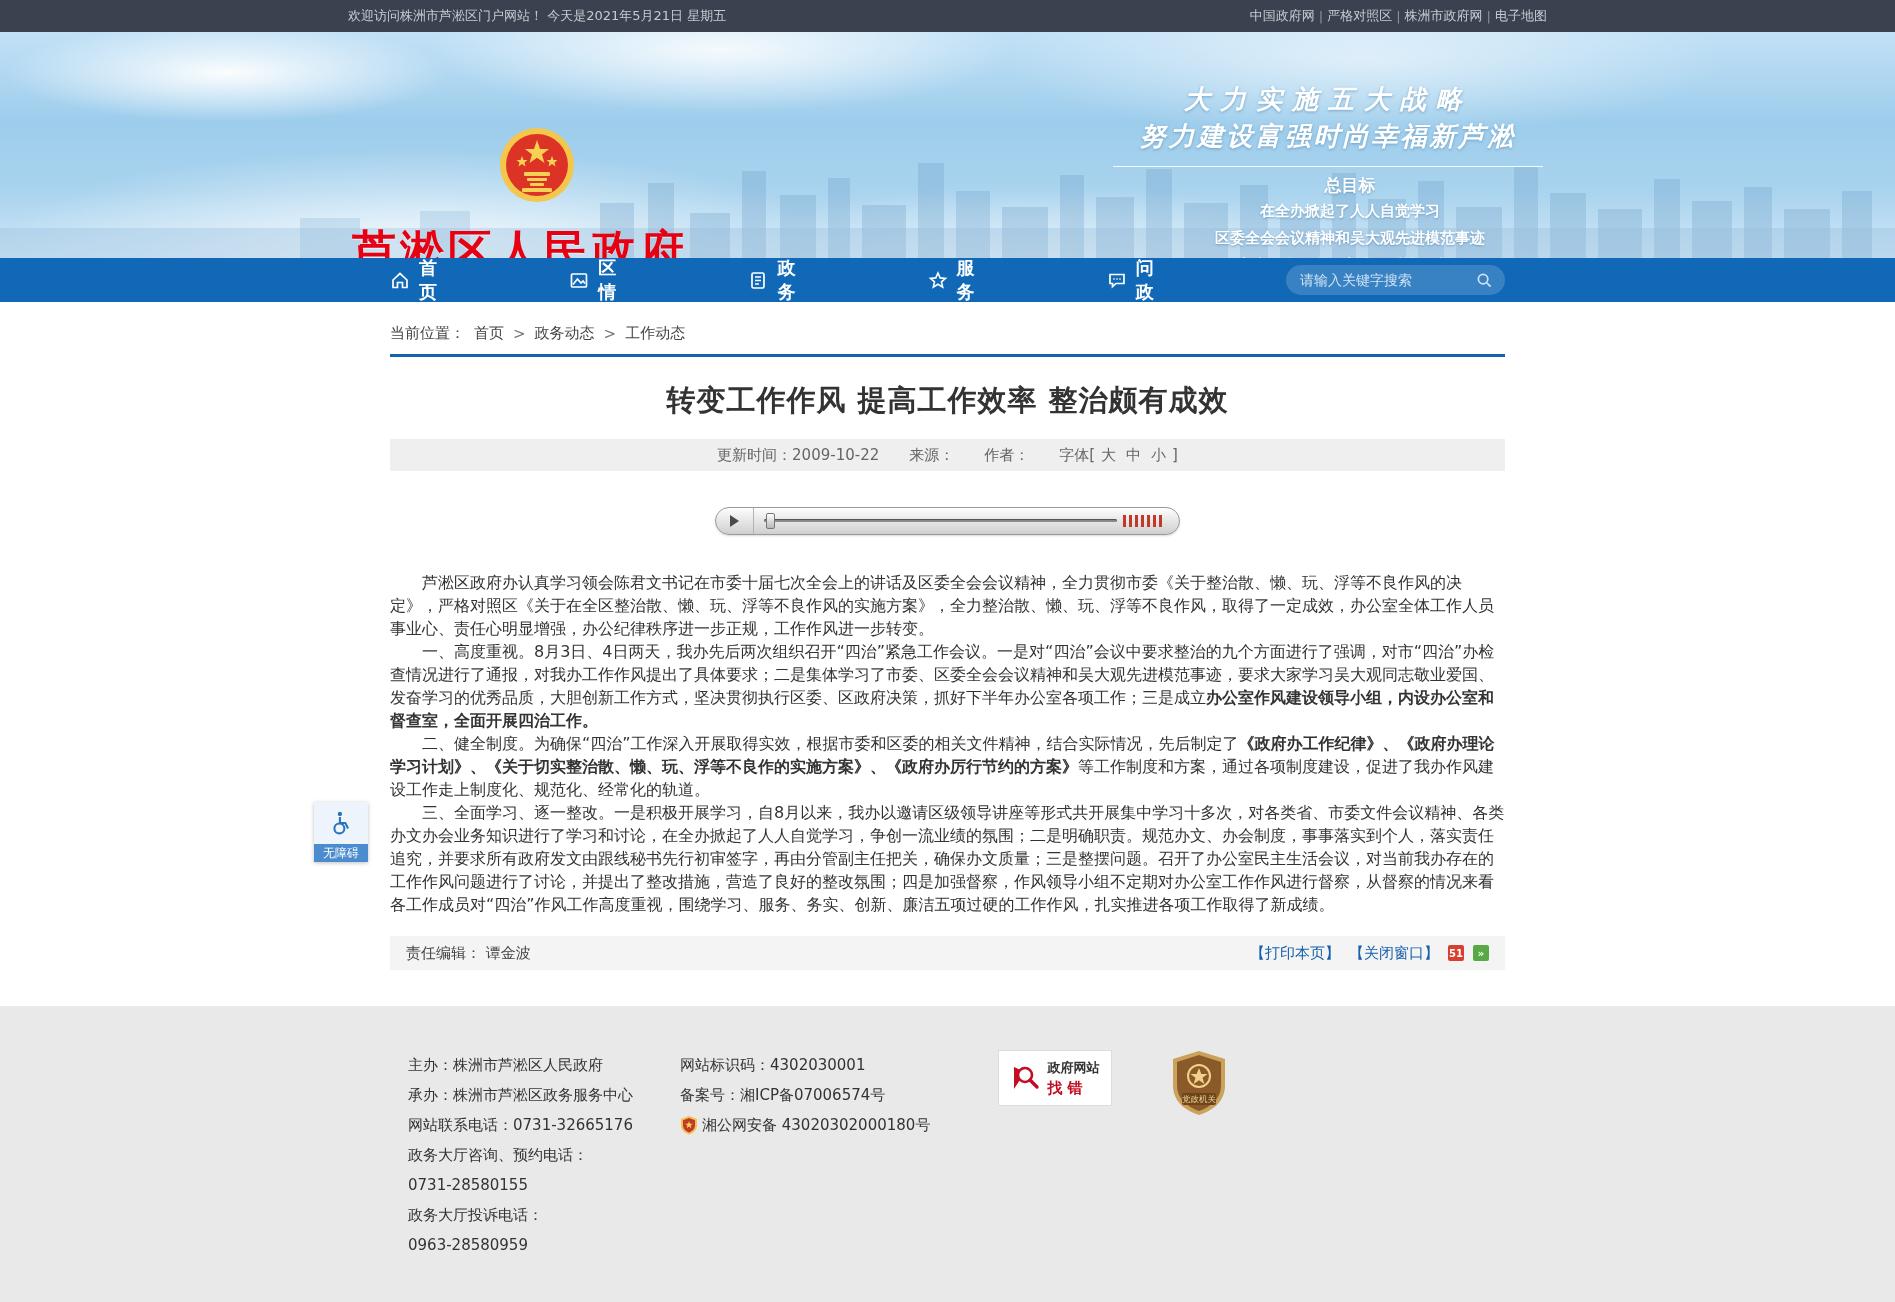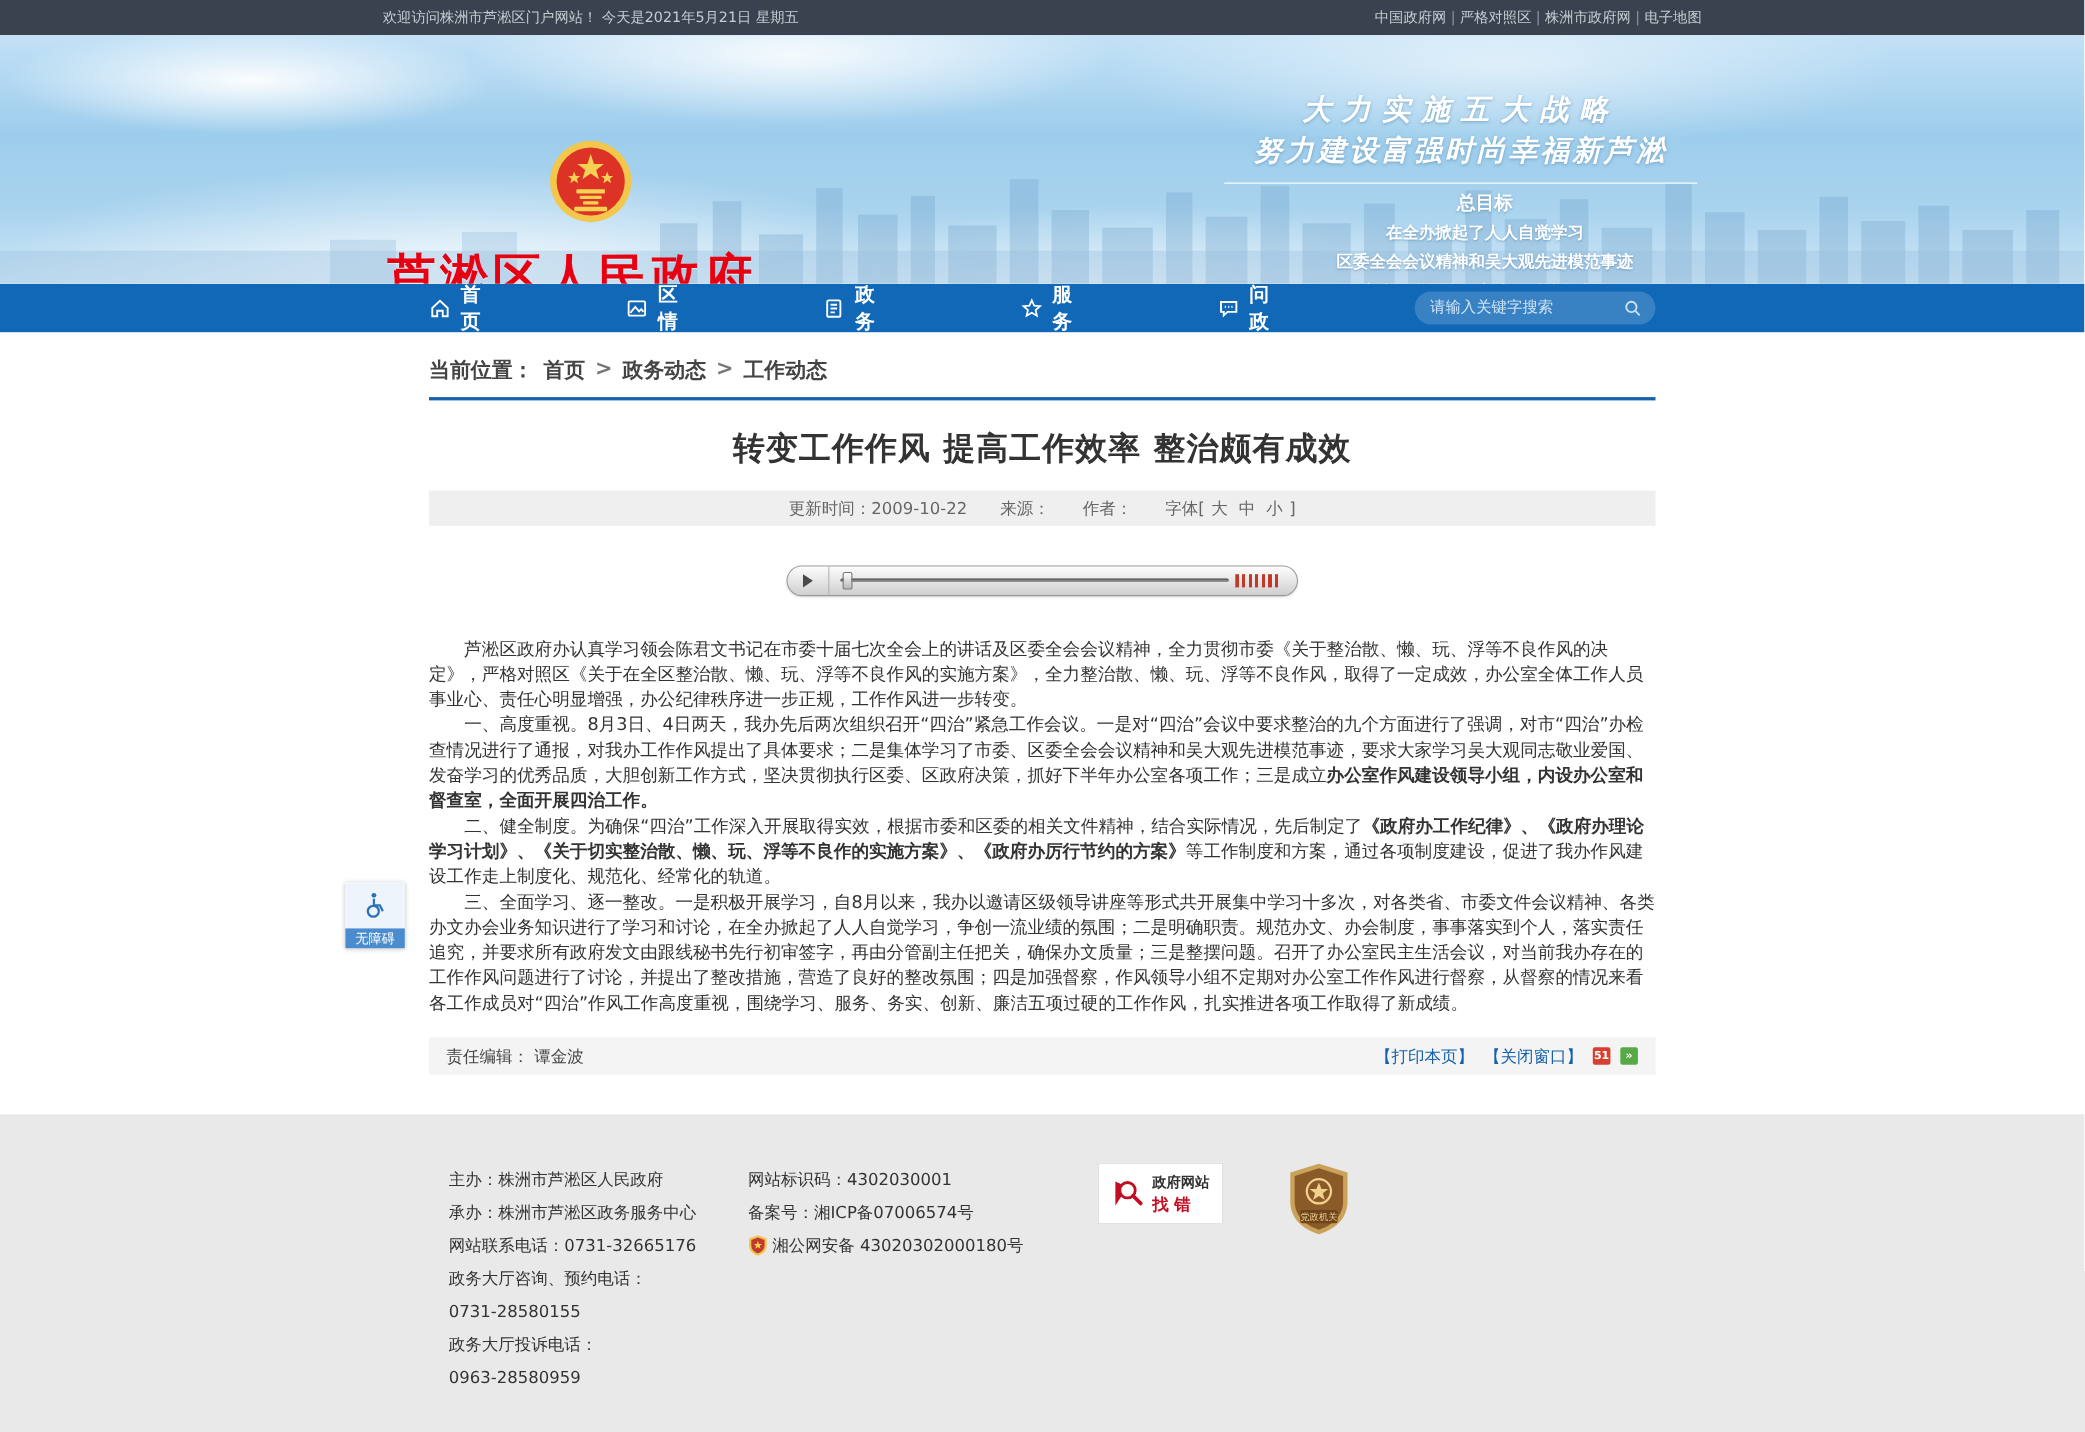--- a/index.html
+++ b/index.html
@@ -66,21 +66,21 @@
     background:rgba(255,255,255,.17); display:flex; align-items:center; padding:0 12px;
   }
   .nav-search input {
     flex:1; border:none; outline:none; background:transparent; color:#eaf4fc; font-size:14px;
     font-family:"DejaVu Sans","Liberation Sans",sans-serif;
   }
   .nav-search input::placeholder { color:#cfe3f5; }
 
   
   .main { width:1115px; margin:0 auto; position:relative; }
-  .breadcrumb { padding-top:22px; font-size:19px; color:#444; display:flex; gap:9px;font-weight:bold; }
+  .breadcrumb { padding-top:22px; font-size:15px; color:#444; display:flex; align-items:center; gap:9px; }
   .breadcrumb a { color:#444; }
   .crumb-sep { color:#777; }
   .blue-divider { margin-top:11px; height:3px; background:#1661ab; }
 
   .article-title { margin:24px 0 0; text-align:center; font-size:29px; font-weight:bold; color:#333; letter-spacing:1px; }
 
   .meta-bar {
     margin-top:18px; height:32px; background:#efefef; font-size:15px; color:#666;
     display:flex; align-items:center; justify-content:center; gap:30px;
   }

